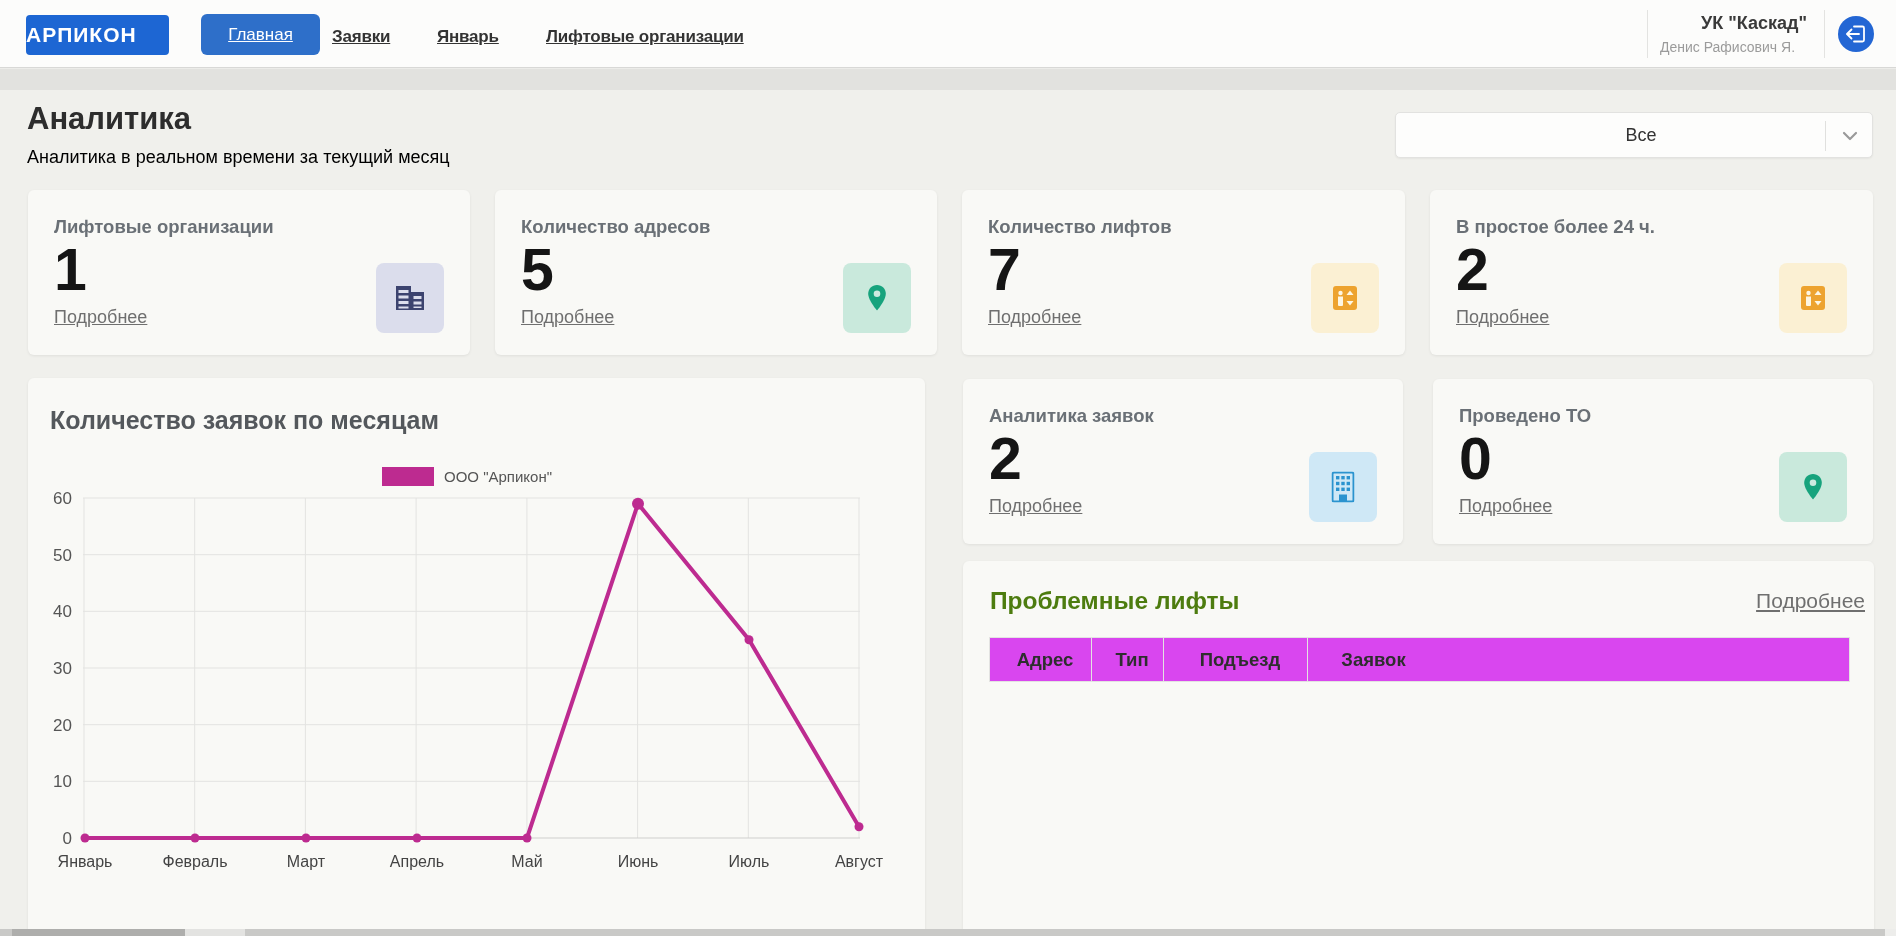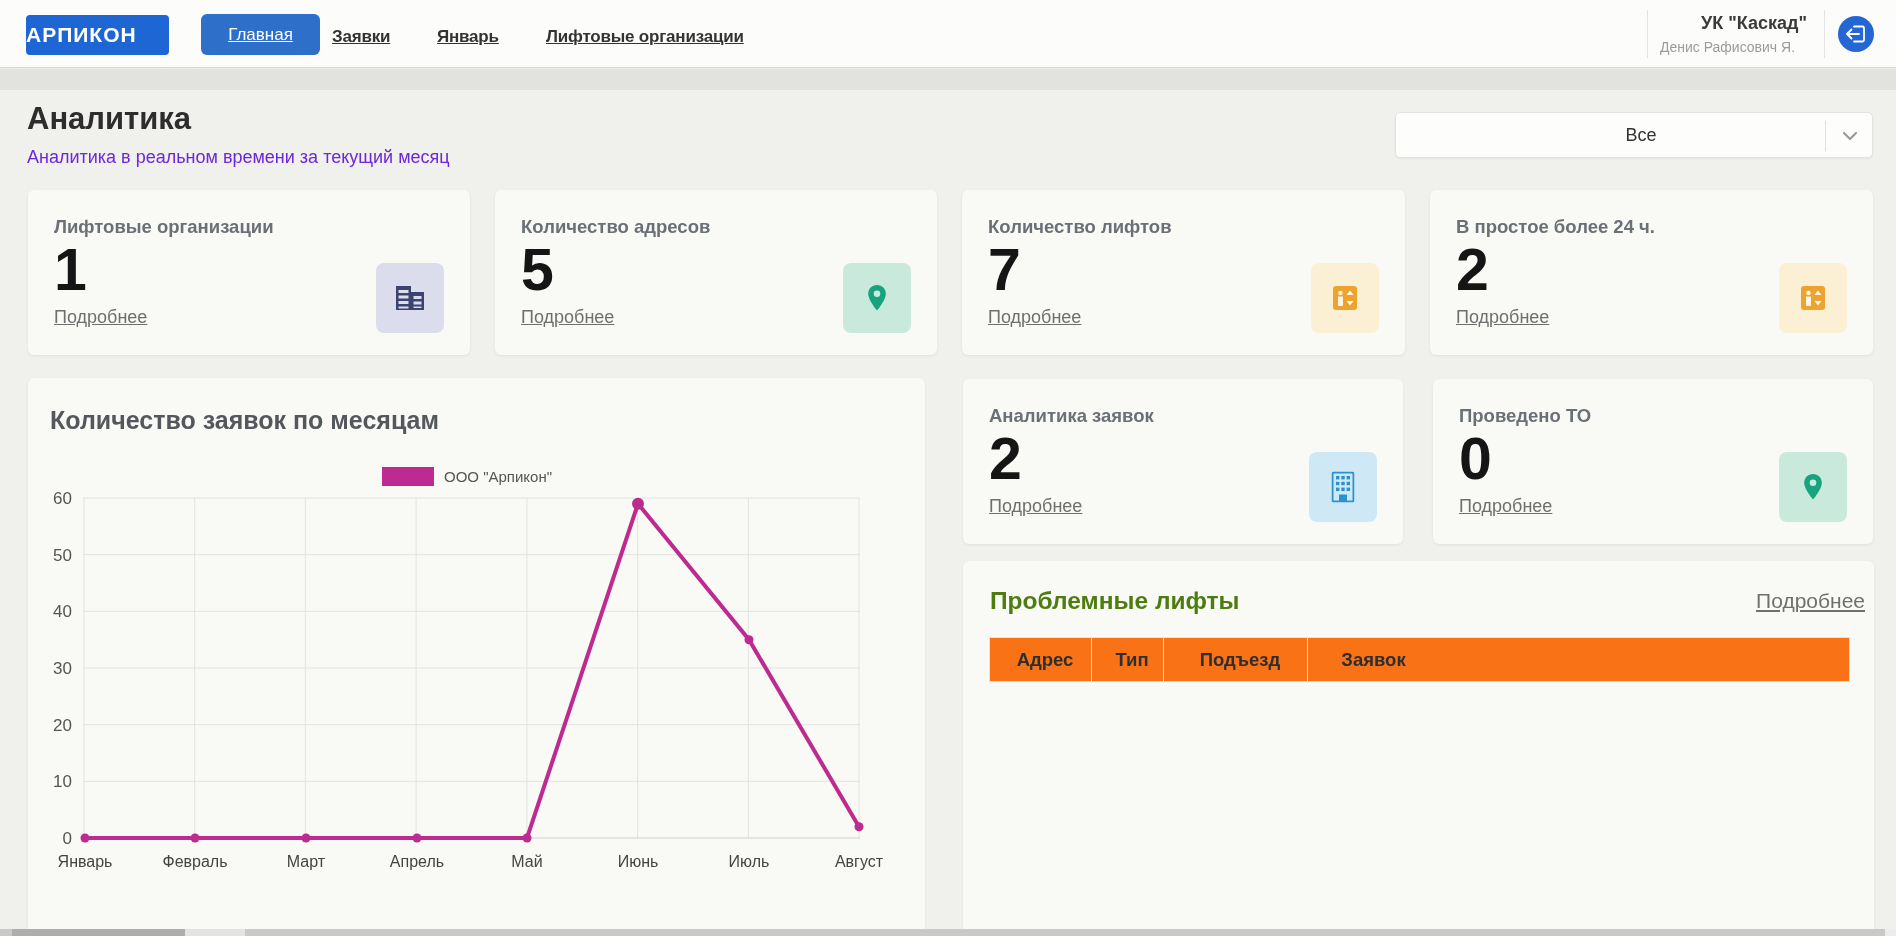--- a/index.html
+++ b/index.html
@@ -14,39 +14,39 @@
   .navlink { position:absolute; top:27px; color:#333; font-size:17px; letter-spacing:-0.2px; font-weight:700; text-decoration:underline; }
   .userblock { position:absolute; right:71px; top:10px; width:178px; height:48px; border-left:1px solid #e3e3e1; border-right:1px solid #e3e3e1; text-align:center; padding-top:3px; }
   .uname { font-size:18px; font-weight:700; color:#3a3a3a; text-align:right; padding-right:17px; }
   .usub { font-size:14px; color:#9b9b9b; margin-top:5px; text-align:center; padding-right:17px; }
   .logout { position:absolute; left:1838px; top:16px; width:36px; height:36px; border-radius:50%; background:#2366d4; }
 
   
   .band { position:absolute; left:0; top:69px; width:1896px; height:21px; background:#e2e2df; }
   .content { position:absolute; left:0; top:90px; width:1896px; height:846px; background:#f0f0ec;text-align:center; }
   h1 { position:absolute; left:27px; top:11px; font-size:31px; font-weight:700; color:#2d2d2d; }
-  .subtitle { position:absolute; left:27px; top:57px; font-size:18px; color:#6d28d9; }
+  .subtitle { position:absolute; left:27px; top:57px; font-size:18px; color:#000000; }
   .select { position:absolute; left:1395px; top:22px; width:478px; height:46px; background:#fdfdfc; border:1px solid #e2e2e0; border-radius:5px; box-shadow:0 1px 2px rgba(0,0,0,.05); font-size:18px; color:#333; line-height:44px; padding-left:14px; }
   .select .sep { position:absolute; right:46px; top:8px; width:1px; height:30px; background:#e0e0de; }
   .select svg { position:absolute; right:14px; top:15px; }
 
   .card { position:absolute; background:#f9f9f6; border-radius:6px; box-shadow:0 1px 3px rgba(0,0,0,.07); }
   .ctitle { position:absolute; left:26px; top:26px; font-size:18.5px; font-weight:700; color:#6a7076; }
   .cnum { position:absolute; left:26px; top:51px; font-size:59px; line-height:1; font-weight:700; color:#151515; }
   .clink { position:absolute; left:26px; top:117px; font-size:18px; color:#6f6f6f; text-decoration:underline; }
   .cicon { position:absolute; right:26px; top:73px; width:68px; height:70px; border-radius:8px; }
   .cicon svg { position:absolute; left:50%; top:50%; transform:translate(-50%,-50%); }
 
   .chartcard { position:absolute; left:28px; top:288px; width:897px; height:648px; background:#f9f9f6; border-radius:6px; box-shadow:0 1px 3px rgba(0,0,0,.07); }
   .charttitle { position:absolute; left:22px; top:28px; font-size:25px; font-weight:700; color:#54585c; }
 
   .tablecard { position:absolute; left:963px; top:471px; width:911px; height:465px; background:#f9f9f6; border-radius:6px; box-shadow:0 1px 3px rgba(0,0,0,.07); }
   .ttitle { position:absolute; left:27px; top:26px; font-size:24.5px; font-weight:700; color:#4d7c0f; }
   .tlink { position:absolute; right:9px; top:28px; font-size:21px; color:#6f6f6f; text-decoration:underline; }
-  .thead { position:absolute; left:26px; top:76px; width:861px; height:45px; background:#f97316; border:1px solid #e3e3e1; display:flex; }
+  .thead { position:absolute; left:26px; top:76px; width:861px; height:45px; background:#d946ef; border:1px solid #e3e3e1; display:flex; }
   .thead .th { font-size:18.5px; font-weight:700; color:#2e2e2e; line-height:43px; padding-left:9px; border-right:1px solid #e3e3e1; overflow:hidden; }
 
   .hscroll { position:absolute; left:0; top:929px; width:1896px; height:7px; background:#c9c9c7; }
   .hthumb { position:absolute; left:12px; top:0; width:173px; height:7px; background:#aeaeac; }
   .hgap { position:absolute; left:185px; top:0; width:60px; height:7px; background:#e3e3e1; }
   .hend { position:absolute; left:1885px; top:0; width:11px; height:7px; background:#ededeb; }
 </style>
 </head>
 <body>
 

